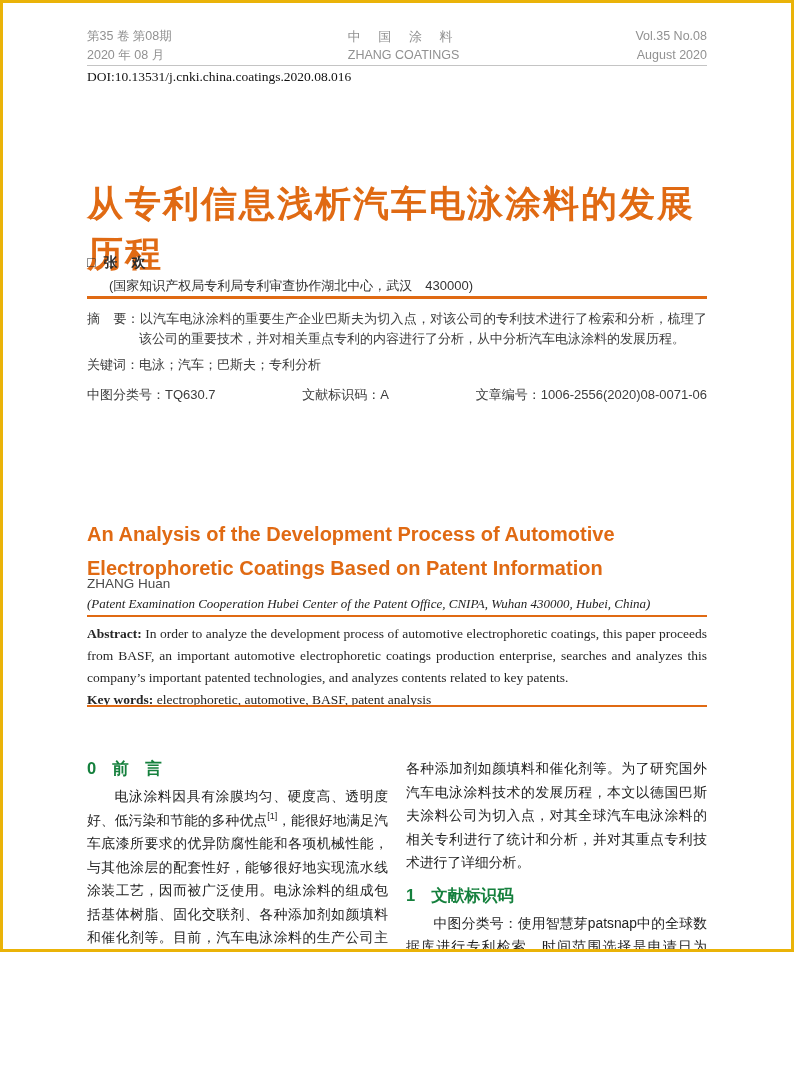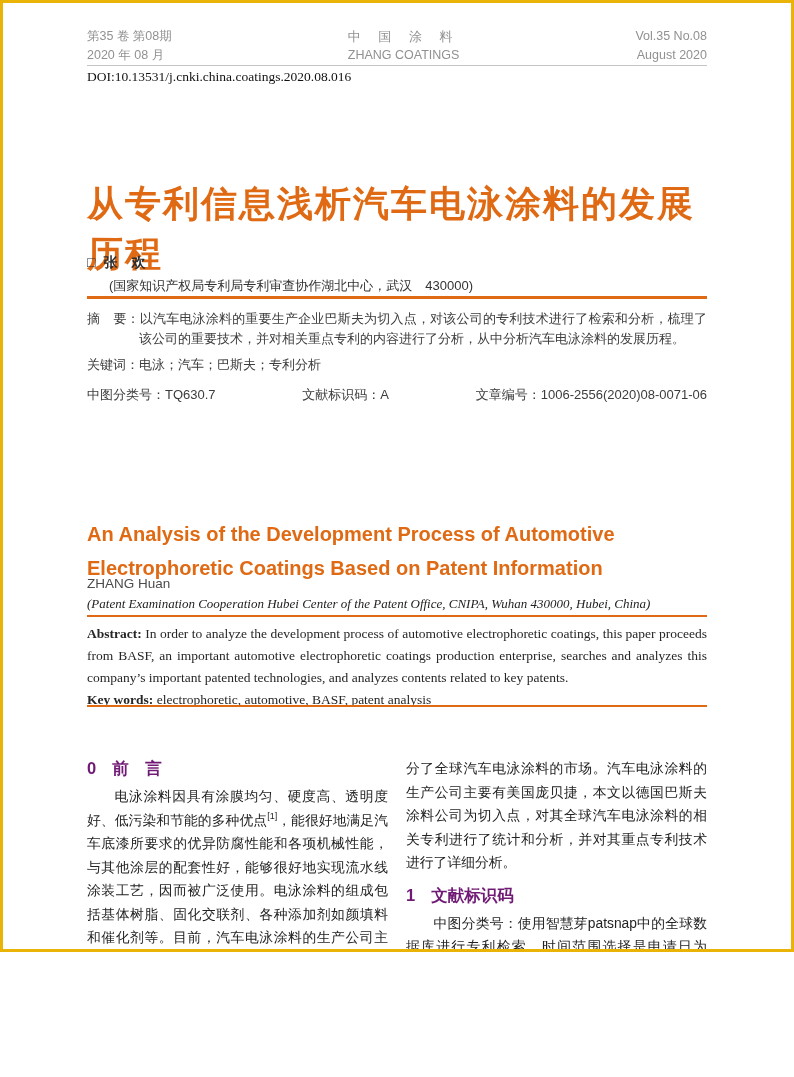--- a/index.html
+++ b/index.html
@@ -40,21 +40,21 @@
     font-family:"Liberation Serif",serif;font-style:italic;font-size:13px;color:#222;}
   .rule-thin-1{position:absolute;top:612px;left:84px;right:84px;border-top:2px solid #e06a13;}
   .abstract-en{position:absolute;top:620px;left:84px;right:84px;
     font-family:"Liberation Serif",serif;font-size:13.5px;line-height:22px;color:#262626;
     text-align:justify;}
   .abstract-en b{font-weight:bold;}
   .rule-thin-2{position:absolute;top:702px;left:84px;right:84px;border-top:2px solid #e06a13;}
   
   .columns{position:absolute;top:754px;left:84px;right:84px;display:flex;gap:18px;}
   .col{flex:1;font-size:13.8px;line-height:23.5px;text-align:justify;color:#232323;}
-  .sec-heading{color:#701a75;font-size:16.5px;font-weight:bold;line-height:22px;
+  .sec-heading{color:#15803d;font-size:16.5px;font-weight:bold;line-height:22px;
     margin:0 0 6px 0;}
   .sec-heading .sec-num{margin-right:16px;}
   .sec-heading.second{margin-top:9px;}
   .para-indent{text-indent:2em;}
   sup.ref{font-size:9px;vertical-align:super;line-height:0;}
   
   .footnote{position:absolute;top:953px;left:84px;right:84px;border-top:1px solid #a8a8a8;
     padding-top:7px;font-size:18px;line-height:20px;color:#333;}
   
   .badge{position:absolute;top:1021px;right:84px;display:flex;align-items:flex-start;gap:5px;}
@@ -115,21 +115,21 @@
     <div><b>Key words:</b><span> electrophoretic, automotive, BASF, patent analysis</span></div>
   </div>
   <div class="rule-thin-2"></div>
 
   <div class="columns">
     <div class="col">
       <h3 class="sec-heading"><span class="sec-num">0</span><span>前　言</span></h3>
       <div class="para-indent"><span>电泳涂料因具有涂膜均匀、硬度高、透明度好、低污染和节能的多种优点</span><sup class="ref">[1]</sup><span>，能很好地满足汽车底漆所要求的优异防腐性能和各项机械性能，与其他涂层的配套性好，能够很好地实现流水线涂装工艺，因而被广泛使用。电泳涂料的组成包括基体树脂、固化交联剂、各种添加剂如颜填料和催化剂等。目前，汽车电泳涂料的生产公司主要有美国庞贝捷、德国巴斯夫、日本关西、美国艾仕得和日本立邦，这几家公司基本瓜</span></div>
     </div>
     <div class="col">
-      <div>分了全球汽车电泳涂料的市场。汽车电泳涂料的生产公司主要有美国庞贝捷，本文以德国巴斯夫涂料公司为切入点，对其全球汽车电泳涂料的相关专利进行了统计和分析，并对其重点专利技术进行了详细分析。</div>
+      <div>各种添加剂如颜填料和催化剂等。为了研究国外汽车电泳涂料技术的发展历程，本文以德国巴斯夫涂料公司为切入点，对其全球汽车电泳涂料的相关专利进行了统计和分析，并对其重点专利技术进行了详细分析。</div>
       <h3 class="sec-heading second"><span class="sec-num">1</span><span>文献标识码</span></h3>
       <div class="para-indent">中图分类号：使用智慧芽patsnap中的全球数据库进行专利检索。时间范围选择是申请日为2019年12月31日之前的专利申请数据。</div>
     </div>
   </div>
 
   <div class="footnote">
     <div><span>收稿日期：</span><span>2020-02-18</span></div>
     <div><span>作者简介：</span><span>张欢(1989–)，女，湖北汉川人，助理研究员，硕士，主要从事涂料组合物领域专利审查工作。</span></div>
   </div>
 

